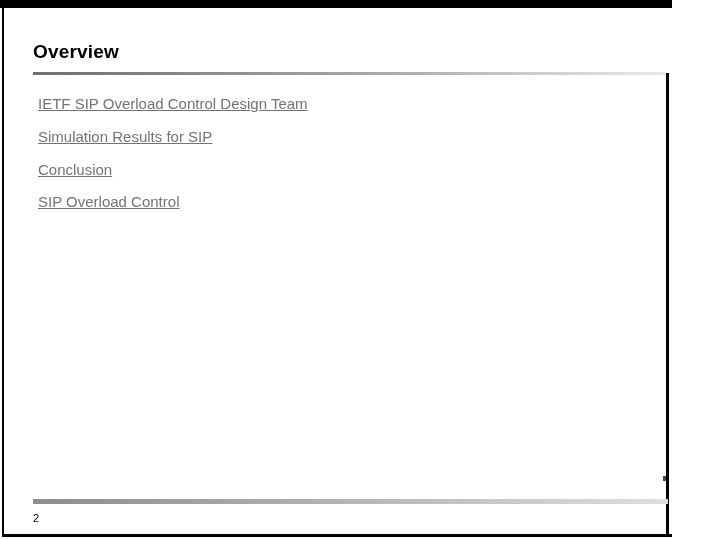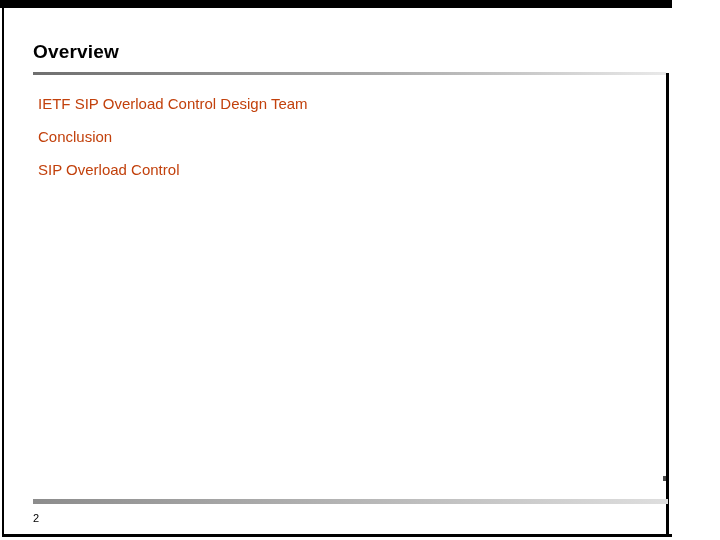--- a/index.html
+++ b/index.html
@@ -64,22 +64,23 @@
     background: linear-gradient(to right, #6f6f6f, #a9a9a9 55%, #e9e9e9 100%);
   }
   
   .overview-list {
     position: absolute;
     top: 88px; left: 38px; right: 20px;
   }
   .overview-item {
     font-size: 15px;
     line-height: 32.8px;
-    color: #c2410c;
+    color: #737373;
     white-space: nowrap;
+    text-decoration: underline;
   }
   
   .footer-rule {
     position: absolute;
     top: 499px; left: 33px; right: 4px;
     height: 5px;
     background: linear-gradient(to right, #8c8c8c, #b5b5b5 50%, #dedede 100%);
   }
   .page-number {
     position: absolute;
@@ -98,20 +99,21 @@
   <div class="border-bottom"></div>
   <div class="border-right"></div>
   <div class="edge-notch"></div>
 
   <div class="slide-title">Overview</div>
 
   <div class="title-rule"></div>
 
   <div class="overview-list">
     <div class="overview-item">IETF SIP Overload Control Design Team</div>
+    <div class="overview-item">Simulation Results for SIP</div>
     <div class="overview-item">Conclusion</div>
     <div class="overview-item">SIP Overload Control</div>
   </div>
 
   <div class="footer-rule"></div>
 
   <div class="page-number">2</div>
 
 </div>
 

